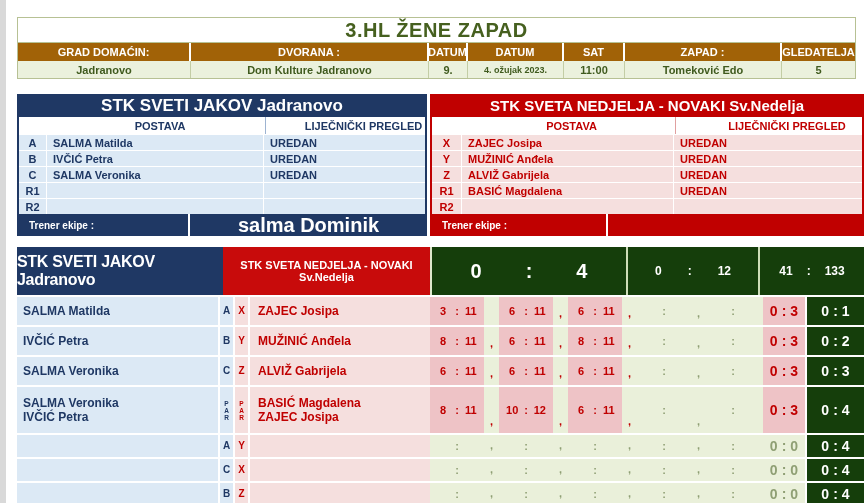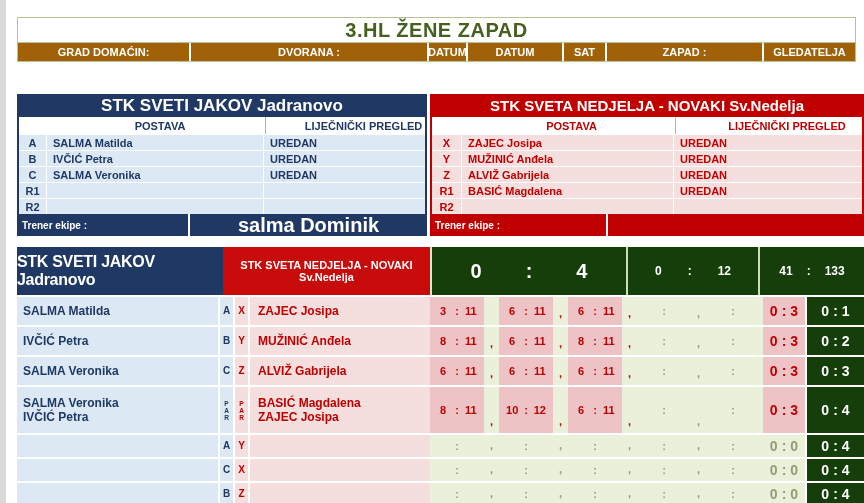--- a/index.html
+++ b/index.html
@@ -9,21 +9,21 @@
 
   
   .info { position:absolute; left:17px; top:17px; width:839px; border:1px solid #b7c194; background:#fff; }
   .info-title { height:25px; display:flex; align-items:center; justify-content:center;
                 color:#46601f; font-size:20px; letter-spacing:0.5px; border-bottom:1px solid #b7c194; }
   .info-row { display:flex; }
   .ih { background:#a16207; color:#fff; font-size:11px; height:18px; display:flex;
         align-items:center; justify-content:center; border-right:2px solid #fff; }
   .iv { background:#ebf1dd; color:#3f5a1e; font-size:11px; height:17px; display:flex;
         align-items:center; justify-content:center; border-right:1px solid #c3cda5; }
-  .c1{width:173px}.c2{width:238px}.c3{width:39px}.c4{width:96px}.c5{width:43px}.c6{width:157px}.c7{flex:1;border-right:none}
+  .c1{width:173px}.c2{width:238px}.c3{width:39px}.c4{width:96px}.c5{width:61px}.c6{width:157px}.c7{flex:1;border-right:none}
   .iv.c4{font-size:9px}
 
   
   .rosters { position:absolute; left:17px; top:94px; display:flex; gap:3px; }
   .roster { width:410px; }
   .roster.away-r { width:434px; }
   .r-head { height:23px; display:flex; align-items:center; justify-content:center; color:#fff; }
   .home-r .r-head { background:#1f3864; font-size:17px; }
   .away-r .r-head { background:#c00000; font-size:15px; }
   .r-sub { display:flex; height:17px; background:#fff; font-size:11px; }
@@ -39,21 +39,21 @@
   .home-r .r-row { background:#dce9f5; }
   .away-r .r-row { background:#f5dfde; }
   .r-pos { display:flex; align-items:center; justify-content:center; border-right:1px solid #fff; }
   .home-r .r-pos{width:28px} .away-r .r-pos{width:30px}
   .r-name { display:flex; align-items:center; padding-left:6px; border-right:1px solid #fff; }
   .home-r .r-name{width:217px} .away-r .r-name{width:212px}
   .r-med { flex:1; display:flex; align-items:center; padding-left:6px; }
   .r-coach { display:flex; height:22px; color:#fff; }
   .home-r .r-coach { background:#1f3864; }
   .away-r .r-coach { background:#c00000; }
-  .coach-label { display:flex; align-items:center; padding-left:5px; font-size:10px; border-right:2px solid #fff; }
+  .coach-label { display:flex; align-items:center; padding-left:12px; font-size:10px; border-right:2px solid #fff; }
   .home-r .coach-label{width:173px} .away-r .coach-label{width:178px}
   .coach-name { flex:1; display:flex; align-items:center; justify-content:center; font-size:20px; }
 
   
   .match { position:absolute; left:17px; top:247px; width:847px; }
   .m-head { display:flex; height:48px; }
   .mh-home { width:206px; background:#1f3864; color:#fff; font-size:16px; letter-spacing:-0.3px;
              display:flex; align-items:center; justify-content:center; }
   .mh-away { width:207px; background:#c80b0b; color:#fff; font-size:11px;
              display:flex; align-items:center; justify-content:center; text-align:center; }
@@ -95,20 +95,29 @@
   <div class="info-title">3.HL ŽENE ZAPAD</div>
   <div class="info-row">
     <div class="ih c1">GRAD DOMAĆIN:</div>
     <div class="ih c2">DVORANA :</div>
     <div class="ih c3">DATUM</div>
     <div class="ih c4">DATUM</div>
     <div class="ih c5">SAT</div>
     <div class="ih c6">ZAPAD :</div>
     <div class="ih c7">GLEDATELJA</div>
   </div>
+  <div class="info-row">
+    <div class="iv c1">Jadranovo</div>
+    <div class="iv c2">Dom Kulture  Jadranovo</div>
+    <div class="iv c3">9.</div>
+    <div class="iv c4">4. ožujak 2023.</div>
+    <div class="iv c5">11:00</div>
+    <div class="iv c6">Tomeković Edo</div>
+    <div class="iv c7">5</div>
+  </div>
 </div>
 
 <div class="rosters">
   <div class="roster home-r">
     <div class="r-head">STK SVETI JAKOV Jadranovo</div>
     <div class="r-sub">
       <div class="sub-post">POSTAVA</div>
       <div class="sub-med">LIJEČNIČKI PREGLED</div>
     </div>
     <div class="r-body">

